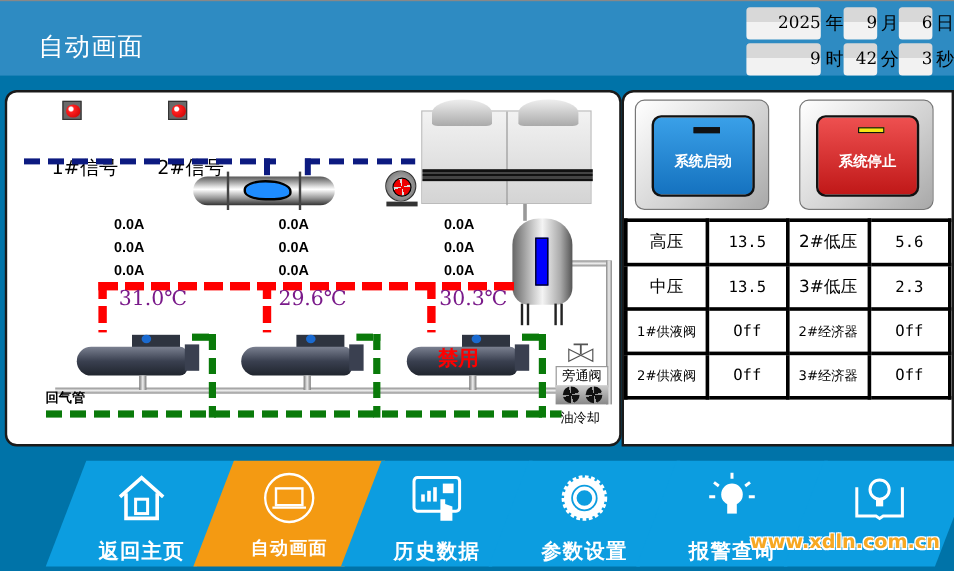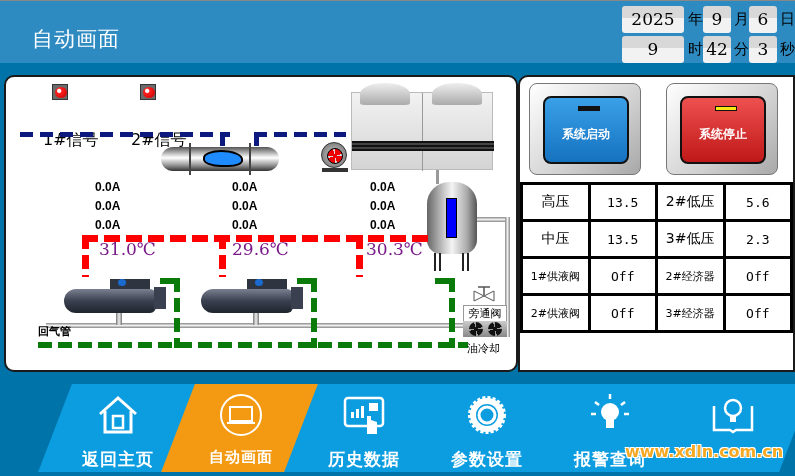--- a/index.html
+++ b/index.html
@@ -2,21 +2,21 @@
 <html><head>
 <meta charset="utf-8">
 <style>
   * { box-sizing: border-box; margin: 0; padding: 0; }
   html, body { width: 795px; height: 476px; overflow: hidden; }
   body { background: #0073a8; font-family: "DejaVu Sans", sans-serif; position: relative; }
 
   
   .header { position: absolute; left: 0; top: 0; width: 795px; height: 63px; background: #2e8bc2; border-top: 1px solid #888; }
   .header-title { position: absolute; left: 32px; top: 24px; color: #fff; font-family: "DejaVu Serif", serif; font-size: 21px; letter-spacing: 1px; }
-  .dt-box { position: absolute; height: 27px; background: linear-gradient(#d8d8d8 0%, #d8d8d8 45%, #f2f2f2 45%, #f2f2f2 100%); border-radius: 3px; color: #000; font-family: "DejaVu Serif", serif; font-size: 17px; text-align: center; line-height: 27px; }
+  .dt-box { position: absolute; height: 27px; background: linear-gradient(#d8d8d8 0%, #d8d8d8 45%, #f2f2f2 45%, #f2f2f2 100%); border-radius: 3px; color: #000; font-family: "DejaVu Serif", serif; font-size: 14px; text-align: right; line-height: 27px; }
   .dt-unit { position: absolute; color: #000; font-size: 15px; line-height: 27px; }
 
   
   .diagram { position: absolute; left: 4px; top: 75px; width: 514px; height: 297px; background: #fff; border: 2px solid #1a1a1a; border-radius: 10px; overflow: hidden; }
   .right-panel { position: absolute; left: 518px; top: 75px; width: 277px; height: 297px; background: #fff; border: 2px solid #1a1a1a; border-radius: 10px 0 0 0; overflow: hidden; }
 
   .signal { position: absolute; width: 16px; height: 16px; background: #6a6a6a; border: 1px solid #333; }
   .signal .led { position: absolute; left: 2px; top: 2px; width: 12px; height: 11px; border-radius: 50%; background: radial-gradient(circle at 35% 35%, #fff 0 15%, #ff2020 25%, #c00000 100%); }
   .sig-label { position: absolute; font-size: 16px; color: #000; margin-top: 22px; }
 
@@ -192,20 +192,28 @@
     <div class="body"></div>
       <div class="end"></div>
       <div class="leg"></div>
   </div>
   <div class="compressor" style="left:189px;top:198px;">
     <div class="top"></div>
       <div class="valve"></div>
     <div class="body"></div>
       <div class="end"></div>
       <div class="leg"></div>
+  </div>
+  <div class="compressor" style="left:327px;top:198px;">
+    <div class="top"></div>
+      <div class="valve"></div>
+    <div class="body"></div>
+      <div class="end"></div>
+      <div class="leg"></div>
+    <div class="disabled-label">禁用</div>
   </div>
 
   <div class="return-label">回气管</div>
 
   <svg class="valve-sym" viewBox="0 0 24 18">
     <line x1="6" y1="2" x2="18" y2="2" stroke="#555" stroke-width="1.5"></line>
     <line x1="12" y1="2" x2="12" y2="10" stroke="#555" stroke-width="1.5"></line>
     <polygon points="2,6 12,11 2,16" fill="none" stroke="#555"></polygon>
     <polygon points="22,6 12,11 22,16" fill="none" stroke="#555"></polygon>
   </svg>

